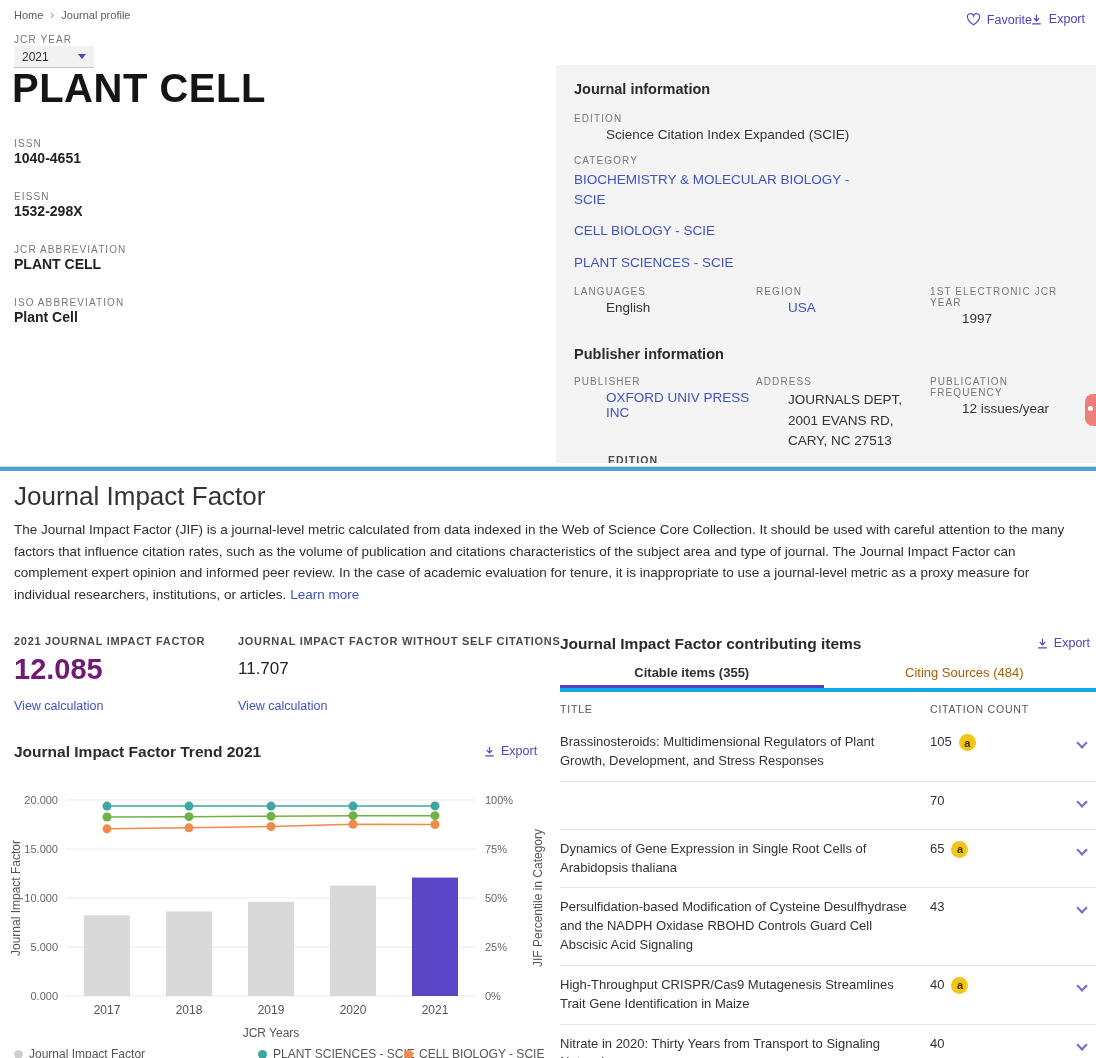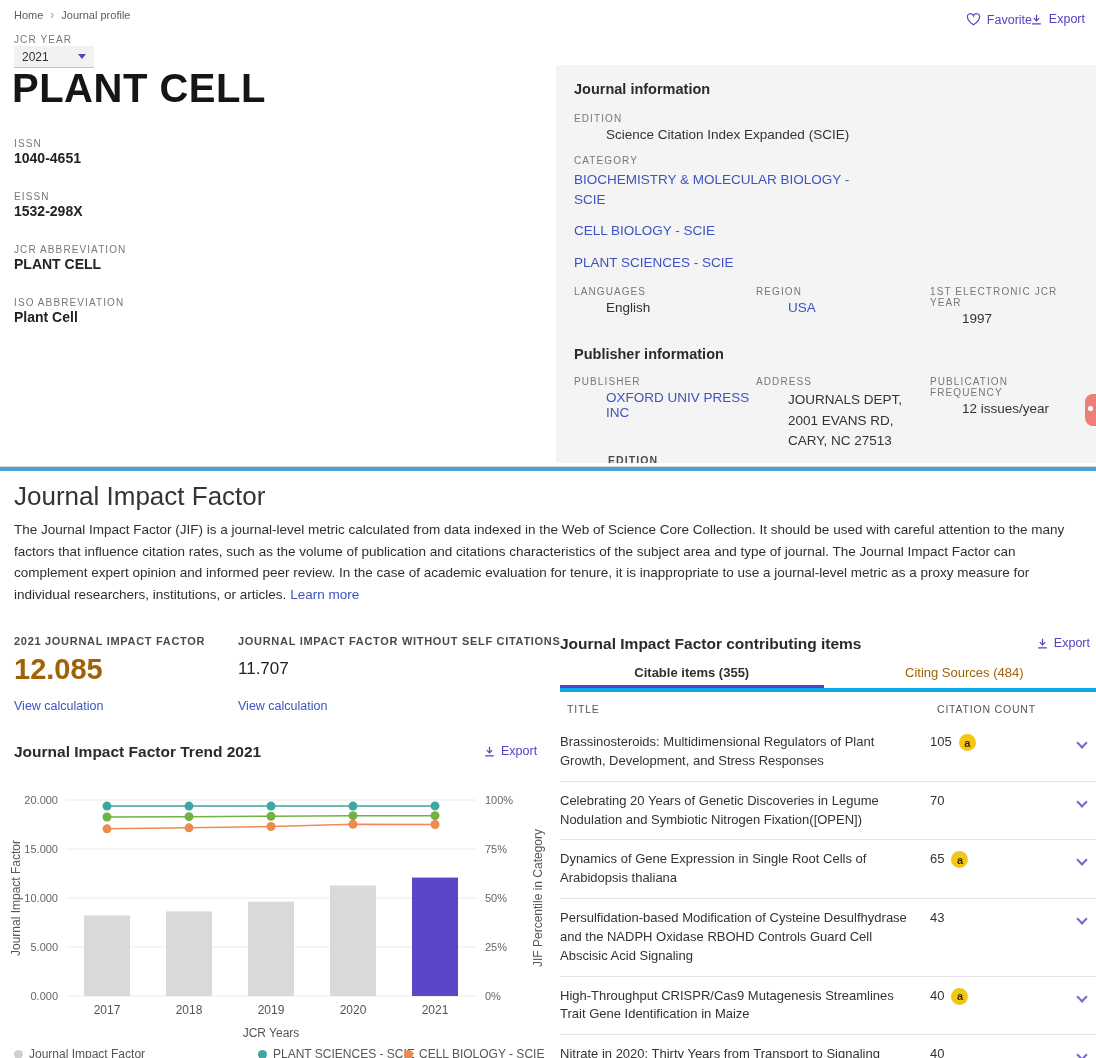--- a/index.html
+++ b/index.html
@@ -32,41 +32,41 @@
   .clipped-edition { position:absolute; left:52px; top:389px; font-size:10.5px; letter-spacing:1.1px; color:#4a4a4a; font-weight:700; }
 
   .feedback-tab { position:absolute; right:0; top:394px; width:11px; height:32px; background:#ef7e79; border-radius:8px 0 0 8px; cursor:pointer; }
   .feedback-tab::after { content:""; position:absolute; left:3px; top:12px; width:5px; height:5px; border-radius:50%; background:#fff; }
 
   
   .card { position:absolute; left:0; right:0; top:467px; height:591px; background:#fff; border-top:4px solid #4ba1d6; box-shadow:0 -1px 0 #d8d8d8; }
   .card h2 { position:absolute; left:14px; top:10px; font-size:26px; font-weight:400; color:#333; }
   .jif-desc { position:absolute; left:14px; top:48px; width:1066px; font-size:13.5px; line-height:1.6; color:#2f2f2f; }
   .metric-label { position:absolute; font-size:11px; font-weight:700; color:#4a4a4a; letter-spacing:.7px; }
-  .metric1-value { position:absolute; left:14px; top:182px; font-size:29px; font-weight:700; color:#a16207; }
+  .metric1-value { position:absolute; left:14px; top:182px; font-size:29px; font-weight:700; color:#701a75; }
   .metric2-value { position:absolute; left:238px; top:188px; font-size:17px; color:#222; }
   .view-calc { position:absolute; top:228px; font-size:12.5px; }
   .trend-heading { position:absolute; left:14px; top:272px; font-size:15.5px; font-weight:700; color:#2b2b2b; }
   .trend-export { position:absolute; left:483px; top:273px; display:flex; gap:5px; align-items:center; font-size:12.5px; color:#5243c2; cursor:pointer; }
   #trend-svg { position:absolute; left:6px; top:296px; }
   svg text { font-family:"Liberation Sans", sans-serif; }
 
   .legend { position:absolute; left:14px; top:576px; width:530px; height:16px; }
   .lg-item { position:absolute; display:flex; align-items:center; gap:6px; font-size:12px; color:#555; white-space:nowrap; }
   .lg-item:nth-child(1){ left:0; } .lg-item:nth-child(2){ left:244px; } .lg-item:nth-child(3){ left:390px; }
   .dot { width:9px; height:9px; border-radius:50%; display:inline-block; }
 
   
   .contrib { position:absolute; left:560px; top:164px; width:536px; }
   .contrib-heading { font-size:15.5px; font-weight:700; color:#2b2b2b; }
   .contrib-export { position:absolute; right:6px; top:1px; display:flex; gap:5px; align-items:center; font-size:12.5px; color:#5243c2; cursor:pointer; }
   .tabs { position:absolute; left:0; right:0; top:24px; display:flex; border-bottom:4px solid #0ea5e9; height:33px;gap:9px; }
   .tab { flex:1; display:flex; align-items:center; justify-content:center; font-size:13px; color:#a16207; border-bottom:3px solid transparent; cursor:pointer; }
   .tab.active { color:#2f2f2f; font-weight:700; border-bottom-color:#5243c2; }
-  .thead { position:absolute; left:0; right:0; top:68px; font-size:10.5px; letter-spacing:.8px; color:#555;margin-left:7px; }
+  .thead { position:absolute; left:0; right:0; top:68px; font-size:10.5px; letter-spacing:.8px; color:#555; }
   .th-count { position:absolute; left:370px; top:0; }
   .rows { position:absolute; left:0; right:0; top:88px; }
   .c-row { position:relative; border-bottom:1px solid #e4e4e4; padding:10px 0; min-height:48px; }
   .c-title { width:358px; font-size:13px; color:#333; line-height:1.45; }
   .c-meta { position:absolute; left:370px; top:11px; display:flex; align-items:flex-start; font-size:13px; color:#333; }
   .oa { width:17px; height:17px; border-radius:50%; background:#f3c515; color:#3c3000; font-size:11px; font-weight:700; display:inline-flex; align-items:center; justify-content:center; margin-left:7px; }
   .chev { position:absolute; right:10px; top:16px; width:8px; height:8px; border-right:2px solid #7668cf; border-bottom:2px solid #7668cf; transform:rotate(45deg); cursor:pointer; }
 </style>
 </head>
 <body>
@@ -281,21 +281,20 @@
       <div class="rows" id="rows">
           <div class="c-row">
             <div class="c-title">Brassinosteroids: Multidimensional Regulators of Plant Growth, Development, and Stress Responses</div>
             <div class="c-meta">
               <span class="c-count">105</span>
               <span class="oa">a</span>
             </div>
             <span class="chev"></span>
           </div>
           <div class="c-row">
-            <div class="c-title">Celebrating 20 Years of Genetic Discoveries in Legume Nodulation and Symbiotic Nitrogen Fixation([OPEN])</div>
             <div class="c-meta">
               <span class="c-count">70</span>
             </div>
             <span class="chev"></span>
           </div>
           <div class="c-row">
             <div class="c-title">Dynamics of Gene Expression in Single Root Cells of Arabidopsis thaliana</div>
             <div class="c-meta">
               <span class="c-count">65</span>
               <span class="oa">a</span>

